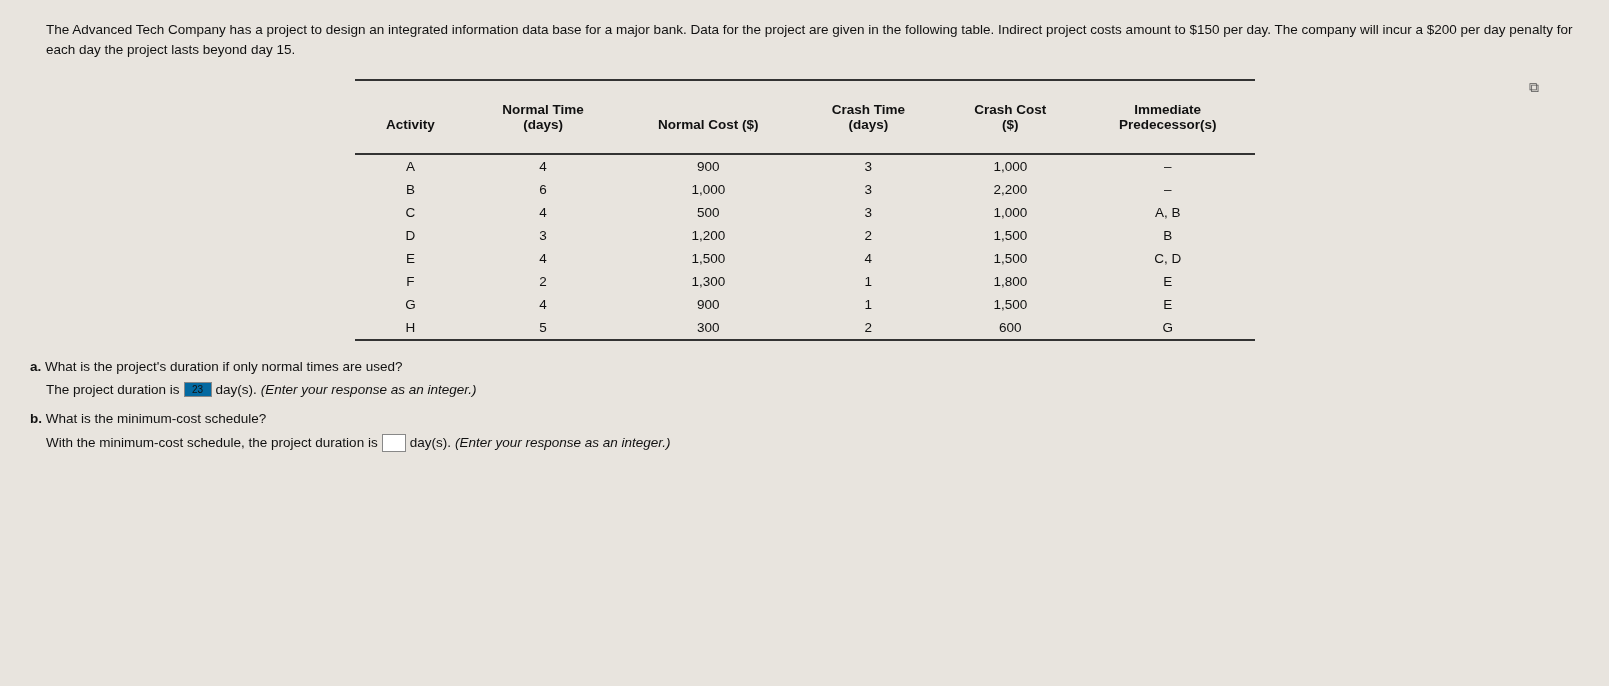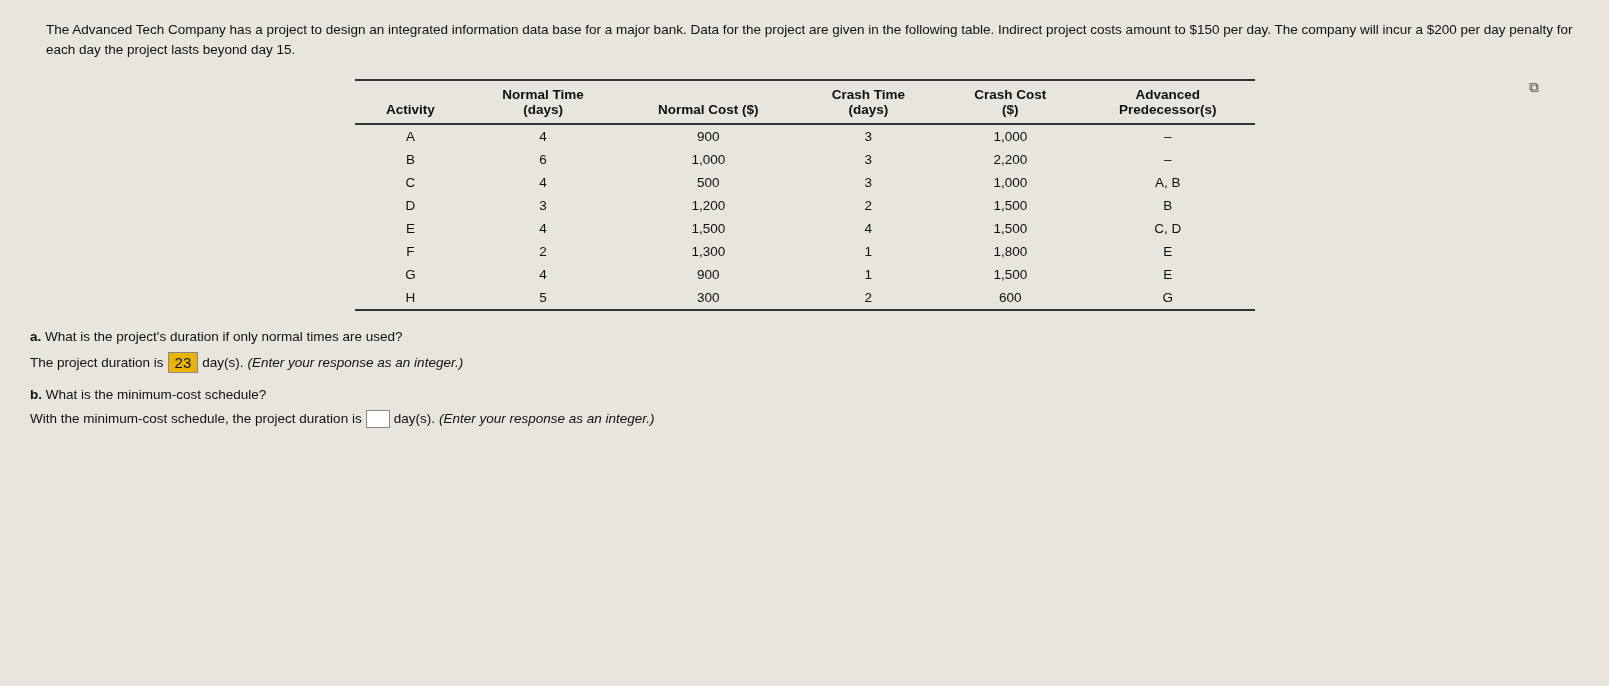--- a/index.html
+++ b/index.html
@@ -35,21 +35,21 @@
     }
     table {
       border-collapse: collapse;
       min-width: 900px;
     }
     thead tr {
       border-top: 2px solid #333;
       border-bottom: 2px solid #333;
     }
     thead th {
-      padding: 6px 20px;
+      padding: 21px 20px;
       text-align: center;
       font-weight: bold;
       font-size: 13.5px;
       vertical-align: bottom;
     }
     tbody tr {
       border: none;
     }
     tbody tr:last-child {
       border-bottom: 2px solid #333;
@@ -65,29 +65,30 @@
     }
     .section-question b {
       font-weight: bold;
     }
     .answer-line {
       font-size: 13.5px;
       margin-bottom: 14px;
       display: flex;
       align-items: center;
       gap: 4px;
+      margin-left: 16px;
     }
     .answer-box {
       display: inline-block;
-      background: #eab308;
+      background: #0369a1;
       border: 1px solid #888;
       padding: 1px 6px;
       min-width: 28px;
       text-align: center;
-      font-size: 15px;
+      font-size: 10px;
     }
     .answer-box-empty {
       display: inline-block;
       background: #fff;
       border: 1px solid #888;
       padding: 1px 6px;
       min-width: 24px;
       min-height: 18px;
       text-align: center;
       font-size: 13.5px;
@@ -119,21 +120,21 @@
         </th>
         <th>
           <span>Crash Time</span><br>
           <span>(days)</span>
         </th>
         <th>
           <span>Crash Cost</span><br>
           <span>($)</span>
         </th>
         <th>
-          <span>Advanced</span><br>
+          <span>Immediate</span><br>
           <span>Predecessor(s)</span>
         </th>
       </tr>
     </thead>
     <tbody id="table-body">
     <tr>
           <td>A</td>
           <td>4</td>
           <td>900</td>
           <td>3</td>

